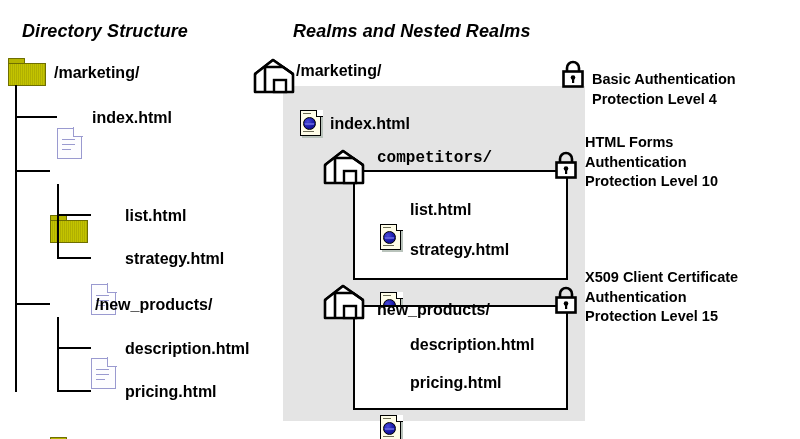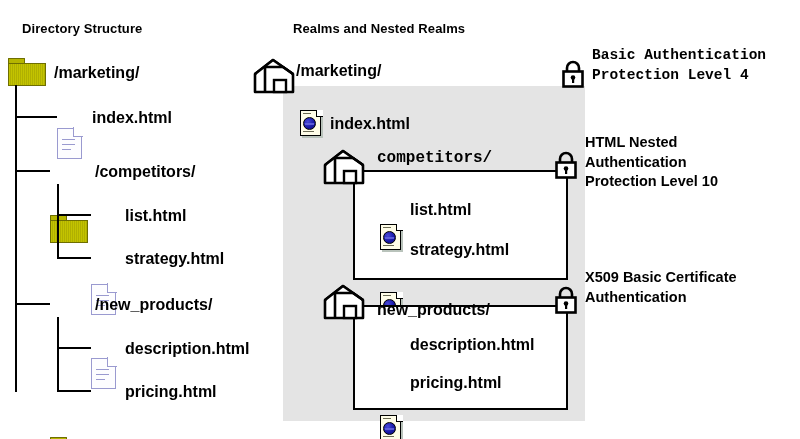--- a/index.html
+++ b/index.html
@@ -8,21 +8,21 @@
     background:#ffffff;
     font-family:"Liberation Sans",sans-serif;
     position:relative;
     overflow:hidden;
     color:#000;
   }
   .abs{position:absolute;}
 
   
   .title{
-    font-size:13px;font-weight:bold;letter-spacing:.1px;white-space:nowrap;
+    font-size:18px;font-weight:bold;letter-spacing:.1px;white-space:nowrap;font-style:italic;
   }
 
   
   .lbl{font-size:16px;font-weight:bold;white-space:nowrap;line-height:1;}
 
   
   .vline{background:#000;width:2px;}
   .hline{background:#000;height:2px;}
 
   
@@ -117,21 +117,20 @@
     <div class="ln" style="top:16px;"></div>
     <div class="ln" style="top:21px;width:9px;"></div>
   </div>
   <div class="abs lbl" style="left:92px;top:110px;">index.html</div>
 
   <div class="abs hline" style="left:15px;top:170px;width:35px;"></div>
   <div class="abs folder" style="left:50px;top:157px;">
     <div class="tab"></div>
     <div class="body"></div>
   </div>
-  <div class="abs lbl" style="left:95px;top:164px;">/competitors/</div>
 
   <div class="abs vline" style="left:57px;top:184px;height:74px;"></div>
   <div class="abs hline" style="left:57px;top:214px;width:34px;"></div>
   <div class="abs page" style="left:91px;top:199px;">
     <div class="sheet"></div>
     <div class="fold"></div>
     <div class="ln" style="top:11px;"></div>
     <div class="ln" style="top:16px;"></div>
     <div class="ln" style="top:21px;width:9px;"></div>
   </div>
@@ -184,21 +183,21 @@
   <div class="globe"></div>
 </div>
 <div class="abs lbl" style="left:330px;top:116px;">index.html</div>
 
 <svg class="abs lock" style="left:560px;top:59px;" viewBox="0 0 26 30">
   <path d="M7 13 V9 a6 6 0 0 1 12 0 V13" fill="none" stroke="#000" stroke-width="2.6"></path>
   <rect x="3.5" y="12.5" width="19" height="15" fill="#ffffff" stroke="#000" stroke-width="2.6"></rect>
   <circle cx="13" cy="18.5" r="2.3" fill="#000"></circle>
   <rect x="12" y="19" width="2.2" height="5" fill="#000"></rect>
 </svg>
-<div class="abs annot" style="left:592px;top:46px;font-family:Liberation Mono, monospace;">
+<div class="abs annot" style="left:592px;top:70px;">
   <div>Basic Authentication</div>
   <div>Protection Level 4</div>
 </div>
 
 <div class="abs realmbox" style="left:353px;top:170px;width:215px;height:110px;"></div>
 <svg class="abs house" style="left:322px;top:148px;" viewBox="0 0 44 38">
   <polygon points="3,17 21,3 41,17 41,35 3,35" fill="#ffffff" stroke="#000" stroke-width="2.6" stroke-linejoin="round"></polygon>
   <polyline points="3,17 21,3 41,17" fill="#ffffff" stroke="#000" stroke-width="2.6" stroke-linejoin="round"></polyline>
   <line x1="13" y1="10" x2="13" y2="35" stroke="#000" stroke-width="2.6"></line>
   <polyline points="13,10 31,10 41,17" fill="none" stroke="#000" stroke-width="2.6" stroke-linejoin="round"></polyline>
@@ -226,21 +225,21 @@
 </div>
 <div class="abs lbl" style="left:410px;top:242px;">strategy.html</div>
 
 <svg class="abs lock" style="left:553px;top:150px;" viewBox="0 0 26 30">
   <path d="M7 13 V9 a6 6 0 0 1 12 0 V13" fill="none" stroke="#000" stroke-width="2.6"></path>
   <rect x="3.5" y="12.5" width="19" height="15" fill="#ffffff" stroke="#000" stroke-width="2.6"></rect>
   <circle cx="13" cy="18.5" r="2.3" fill="#000"></circle>
   <rect x="12" y="19" width="2.2" height="5" fill="#000"></rect>
 </svg>
 <div class="abs annot" style="left:585px;top:133px;">
-  <div>HTML Nested</div>
+  <div>HTML Forms</div>
   <div>Authentication</div>
   <div>Protection Level 10</div>
 </div>
 
 <div class="abs realmbox" style="left:353px;top:305px;width:215px;height:105px;"></div>
 <svg class="abs house" style="left:322px;top:283px;" viewBox="0 0 44 38">
   <polygon points="3,17 21,3 41,17 41,35 3,35" fill="#ffffff" stroke="#000" stroke-width="2.6" stroke-linejoin="round"></polygon>
   <polyline points="3,17 21,3 41,17" fill="#ffffff" stroke="#000" stroke-width="2.6" stroke-linejoin="round"></polyline>
   <line x1="13" y1="10" x2="13" y2="35" stroke="#000" stroke-width="2.6"></line>
   <polyline points="13,10 31,10 41,17" fill="none" stroke="#000" stroke-width="2.6" stroke-linejoin="round"></polyline>
@@ -260,15 +259,16 @@
 
 <div class="abs lbl" style="left:410px;top:375px;">pricing.html</div>
 
 <svg class="abs lock" style="left:553px;top:285px;" viewBox="0 0 26 30">
   <path d="M7 13 V9 a6 6 0 0 1 12 0 V13" fill="none" stroke="#000" stroke-width="2.6"></path>
   <rect x="3.5" y="12.5" width="19" height="15" fill="#ffffff" stroke="#000" stroke-width="2.6"></rect>
   <circle cx="13" cy="18.5" r="2.3" fill="#000"></circle>
   <rect x="12" y="19" width="2.2" height="5" fill="#000"></rect>
 </svg>
 <div class="abs annot" style="left:585px;top:268px;">
-  <div>X509 Basic Certificate</div>
+  <div>X509 Client Certificate</div>
   <div>Authentication</div>
+  <div>Protection Level 15</div>
 </div>
 
 </body></html>

